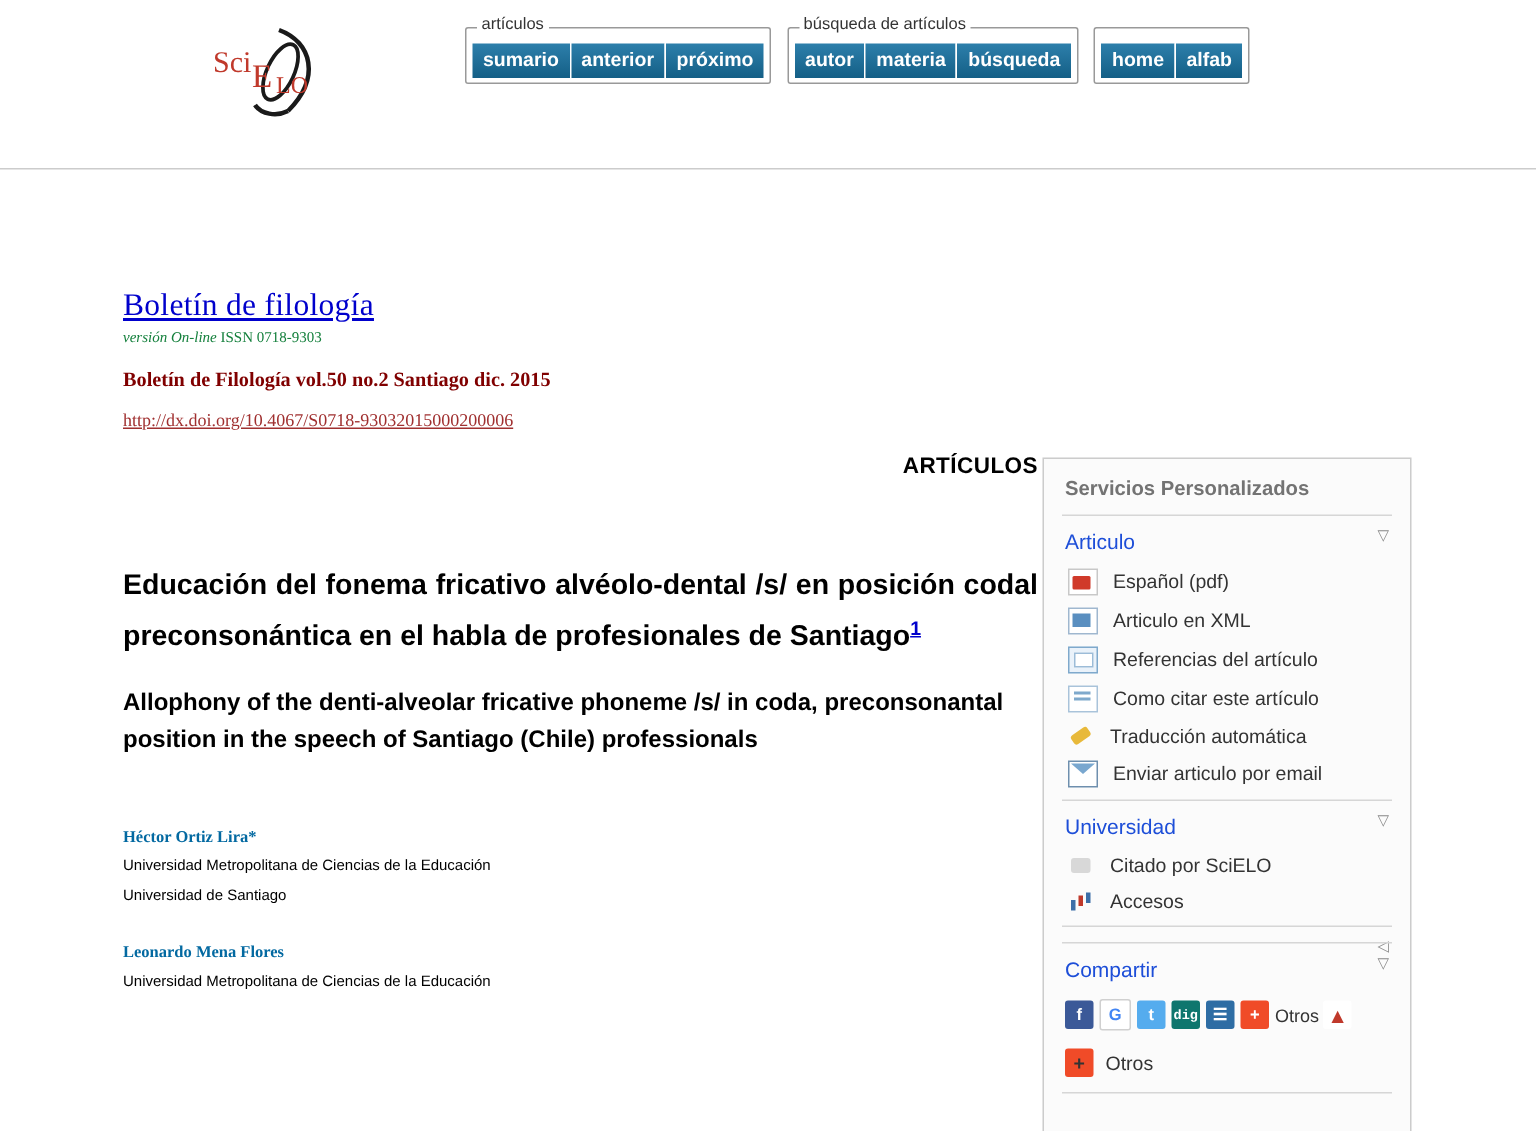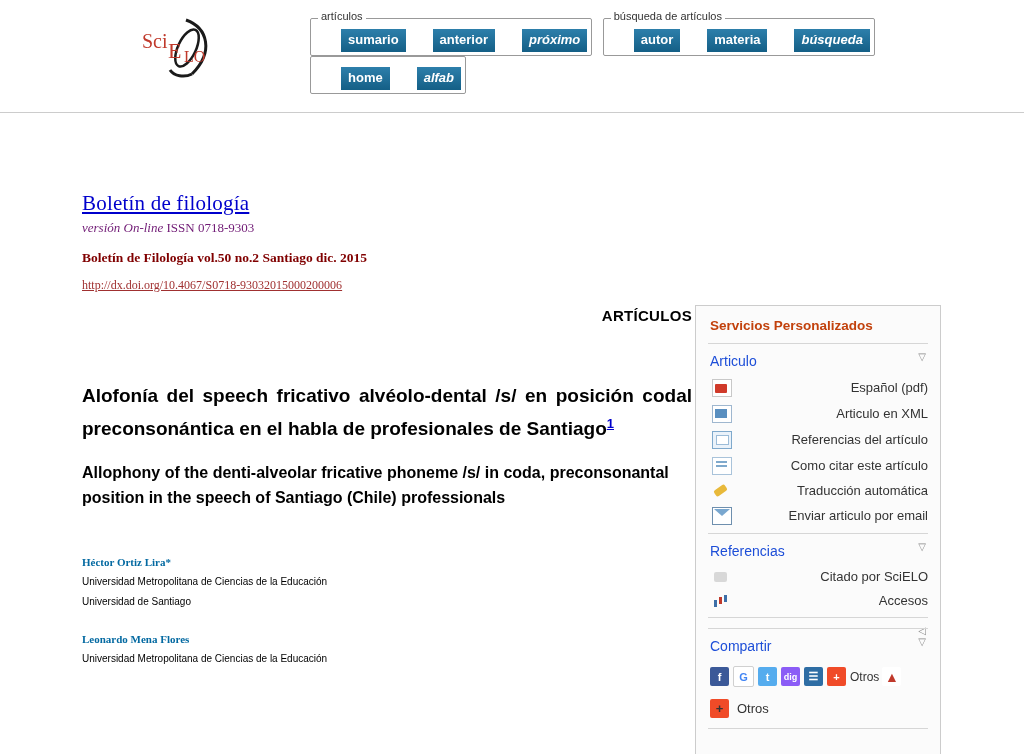--- a/index.html
+++ b/index.html
@@ -59,23 +59,22 @@
     background: #1f6f9a;
     background: linear-gradient(#2d7fab, #145f86);
     color: #ffffff;
     font-size: 13px;
     font-weight: bold;
     padding: 4px 7px 5px 7px;
     border-right: 1px solid #ffffff;
     line-height: 14px;
     cursor: pointer;
     white-space: nowrap;
-    margin-left: 26px;
-  }
-  .navbtn:last-child { border-right: none; font-style: italic; }
+  }
+  .navbtn:last-child { border-right: none; }
   .navbtn.alt { background: linear-gradient(#2d7fab, #145f86); }
 
   
   .content {
     position: relative;
     width: 1024px;
   }
   .article {
     position: absolute;
     left: 82px;
@@ -86,22 +85,22 @@
     font-size: 21px;
     color: #0000cc;
     text-decoration: underline;
     font-weight: normal;
     letter-spacing: 0.2px;
     cursor: pointer;
     display: inline-block;
     font-family: "Liberation Serif", serif;
   }
   .issn {
-    font-size: 13px;
-    color: #701a75;
+    font-size: 10px;
+    color: #15803d;
     margin-top: 4px;
     font-family: "Liberation Serif", serif;
   }
   .issn i { font-style: italic; }
   .issue {
     margin-top: 14px;
     font-size: 13.5px;
     font-weight: bold;
     color: #800000;
     font-family: "Liberation Serif", serif;
@@ -166,21 +165,21 @@
     top: 192px;
     width: 246px;
     border: 1px solid #cccccc;
     background: #fbfbfb;
     min-height: 560px;
     box-sizing: border-box;
   }
   .sb-title {
     font-size: 13.5px;
     font-weight: bold;
-    color: #c2410c;
+    color: #737373;
     padding: 12px 14px 10px 14px;
   }
   .sb-section {
     margin: 0 12px;
     border-top: 1px solid #d6d6d6;
     padding: 6px 0 4px 0;
     position: relative;
   }
   .sb-section-head {
     font-size: 14px;
@@ -195,21 +194,20 @@
     color: #8a8a8a;
     font-size: 10px;
   }
   .sb-item {
     display: flex;
     align-items: center;
     padding: 4px 0 4px 4px;
     font-size: 13px;
     color: #333333;
     cursor: pointer;
-    justify-content: space-between;
   }
   .sb-item .ic {
     width: 18px;
     height: 16px;
     margin-right: 10px;
     flex: 0 0 18px;
     display: inline-block;
     position: relative;
   }
   .sb-item .lbl { line-height: 16px; }
@@ -326,21 +324,21 @@
     align-items: center;
     justify-content: center;
     color: #ffffff;
     font-size: 11px;
     font-weight: bold;
     cursor: pointer;
   }
   .sh-fb { background: #3b5998; }
   .sh-g  { background: #ffffff; color: #4285f4; border: 1px solid #d0d0d0; }
   .sh-tw { background: #55acee; }
-  .sh-dg { background: #8b5cf6; font-size: 9px; }
+  .sh-dg { background: #0f766e; font-size: 9px; font-family: Liberation Mono, monospace; }
   .sh-li { background: #2e6da4; }
   .sh-plus { background: #f04b28; }
   .sh-mx { background: #ffffff; color: #c0392b; font-size: 14px; }
   .share-more {
     font-size: 12px;
     color: #333333;
     margin-right: 3px;
   }
   .otros-row {
     display: flex;
@@ -419,21 +417,21 @@
       <span>ISSN 0718-9303</span>
     </div>
 
     <div class="issue">Boletín de Filología vol.50 no.2 Santiago dic. 2015</div>
 
     <div class="doi">http://dx.doi.org/10.4067/S0718-93032015000200006</div>
 
     <div class="section-label">ARTÍCULOS</div>
 
     <div class="title-es">
-      <span>Alofonía del speech fricativo alvéolo-dental /s/ en posición codal preconsonántica en el habla de profesionales de Santiago</span><span class="fn">1</span>
+      <span>Educación del fonema fricativo alvéolo-dental /s/ en posición codal preconsonántica en el habla de profesionales de Santiago</span><span class="fn">1</span>
     </div>
 
     <div class="title-en">Allophony of the denti-alveolar fricative phoneme /s/ in coda, preconsonantal position in the speech of Santiago (Chile) professionals</div>
 
     <div class="authors">
       <div class="author-block">
         <div class="author-name">Héctor Ortiz Lira*</div>
         <div class="author-aff">Universidad Metropolitana de Ciencias de la Educación</div>
         <div class="author-aff">Universidad de Santiago</div>
       </div>
@@ -473,21 +471,21 @@
         <span class="ic ic-trans"></span>
         <span class="lbl">Traducción automática</span>
       </div>
       <div class="sb-item">
         <span class="ic ic-mail"></span>
         <span class="lbl">Enviar articulo por email</span>
       </div>
     </div>
 
     <div class="sb-section">
-      <div class="sb-section-head">Referencias</div>
+      <div class="sb-section-head">Universidad</div>
       <span class="sb-arrow">▽</span>
 
       <div class="sb-item">
         <span class="ic ic-cited"></span>
         <span class="lbl">Citado por SciELO</span>
       </div>
       <div class="sb-item">
         <span class="ic ic-access"></span>
         <span class="lbl">Accesos</span>
       </div>

